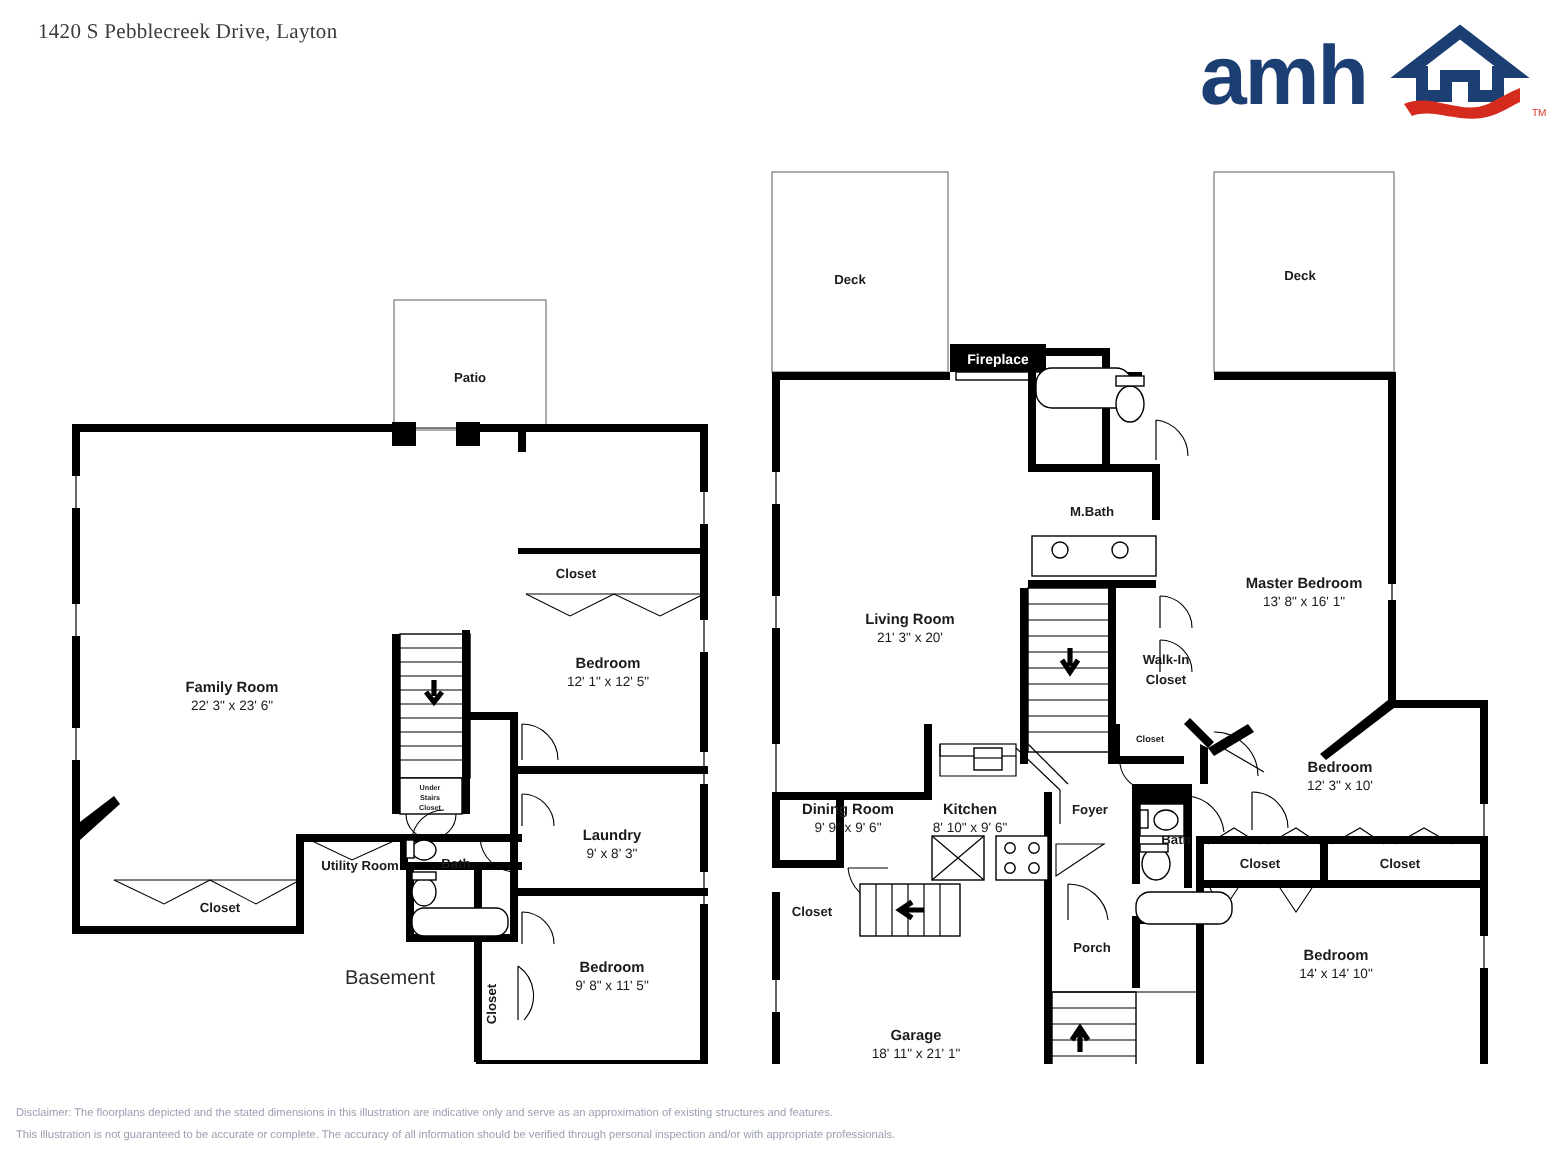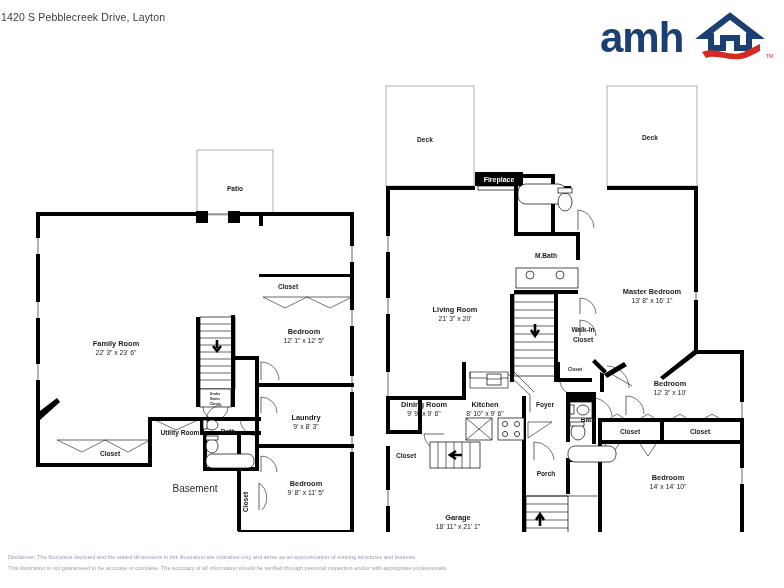--- a/index.html
+++ b/index.html
@@ -9,26 +9,27 @@
   }
   body {
     width: 784px;
     height: 588px;
     position: relative;
     font-family: "Liberation Sans", sans-serif;
     overflow: hidden;
   }
   #address {
     position: absolute;
-    left: 1px;
+    left: 19px;
     top: 11px;
     font-size: 10.5px;
     color: #3a3a3a;
     letter-spacing: 0.15px;
     white-space: nowrap;
+    font-family: Liberation Serif, serif;
   }
   #logo {
     position: absolute;
     right: 10px;
     top: 8px;
     width: 176px;
     height: 56px;
   }
   #plan-area {
     position: absolute;

